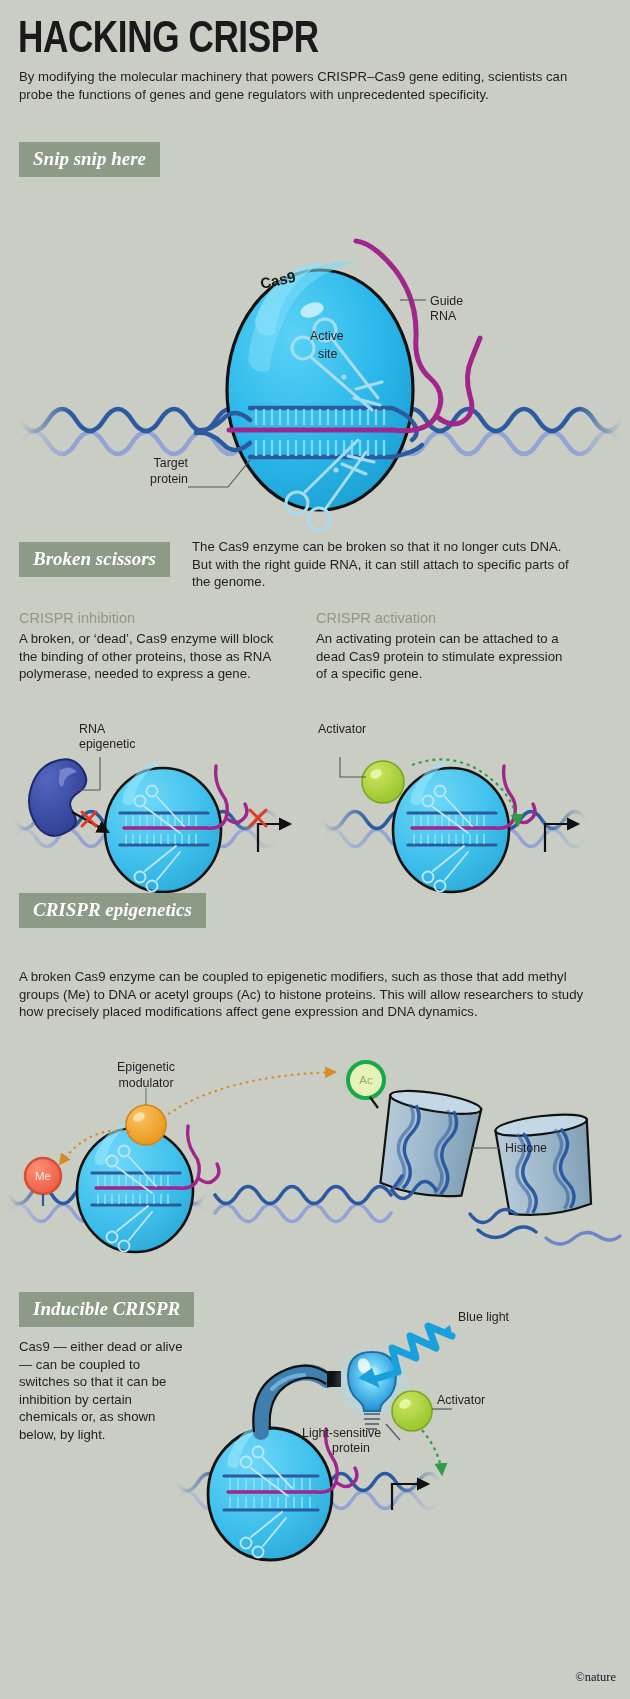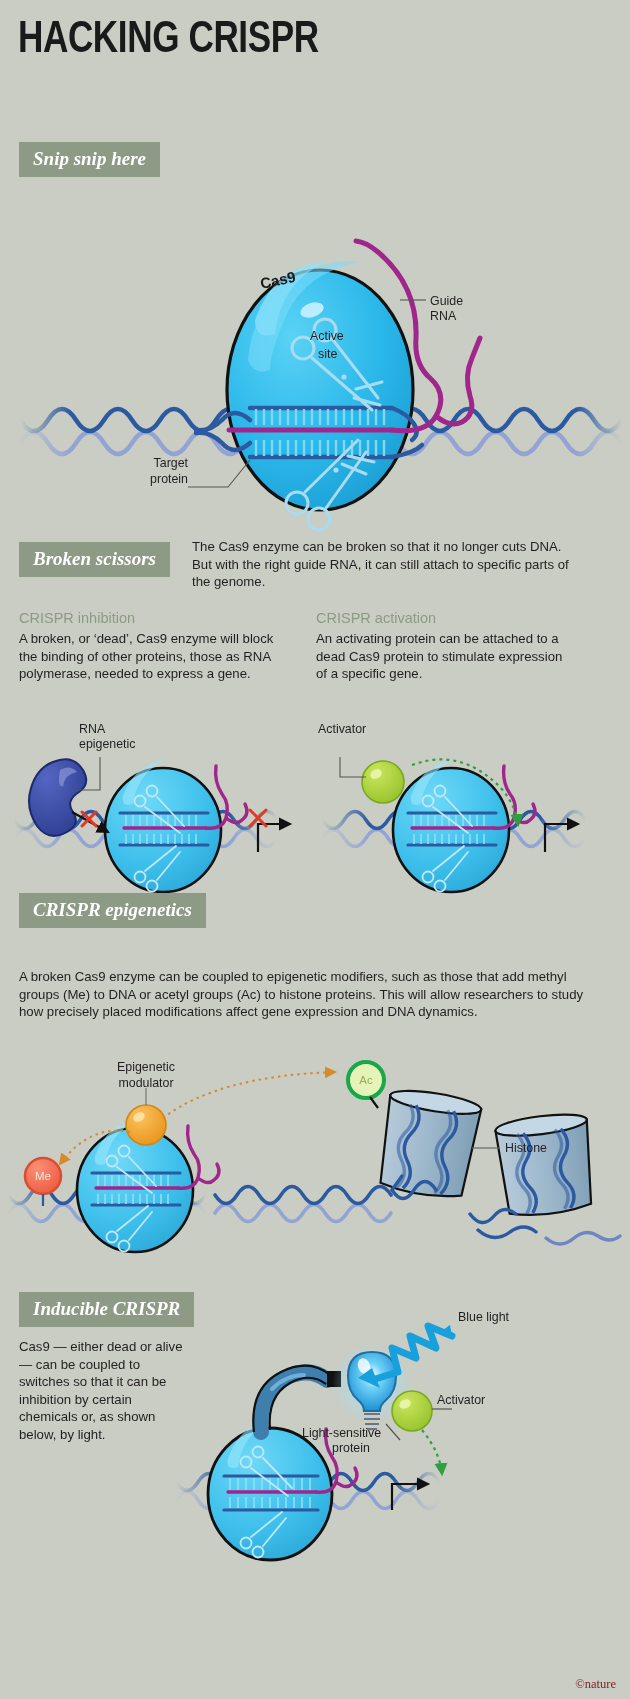--- a/index.html
+++ b/index.html
@@ -86,40 +86,41 @@
     position: absolute;
     font-size: 15px;
     font-weight: bold;
     color: #1a1a1a;
     transform: rotate(-12deg);
     transform-origin: left bottom;
   }
   .credit {
     position: absolute;
     right: 14px;
-    bottom: 7px;
+    bottom: 14px;
     font-size: 12.5px;
-    color: #7f1d1d;
+    color: #0f172a;
     font-family: "Liberation Serif", serif;
   }
 
   svg { display: block; }
   .svg-layer {
     position: absolute;
     left: 0;
     top: 0;
     pointer-events: none;
   }
 </style>
 </head>
 <body>
 
 <div class="page">
 
   <div class="title">HACKING CRISPR</div>
+  <div class="standfirst">By modifying the molecular machinery that powers CRISPR–Cas9 gene editing, scientists can probe the functions of genes and gene regulators with unprecedented specificity.</div>
 
   <div class="banner" style="left:19px; top:142px;">Snip snip here</div>
 
   <svg class="svg-layer" width="630" height="1699" viewBox="0 0 630 1699">
     <defs>
       <radialGradient id="cas9grad" cx="35%" cy="28%" r="85%">
         <stop offset="0%" stop-color="#5ad2f5"></stop>
         <stop offset="55%" stop-color="#2bb8ea"></stop>
         <stop offset="100%" stop-color="#1a9bd0"></stop>
       </radialGradient>

